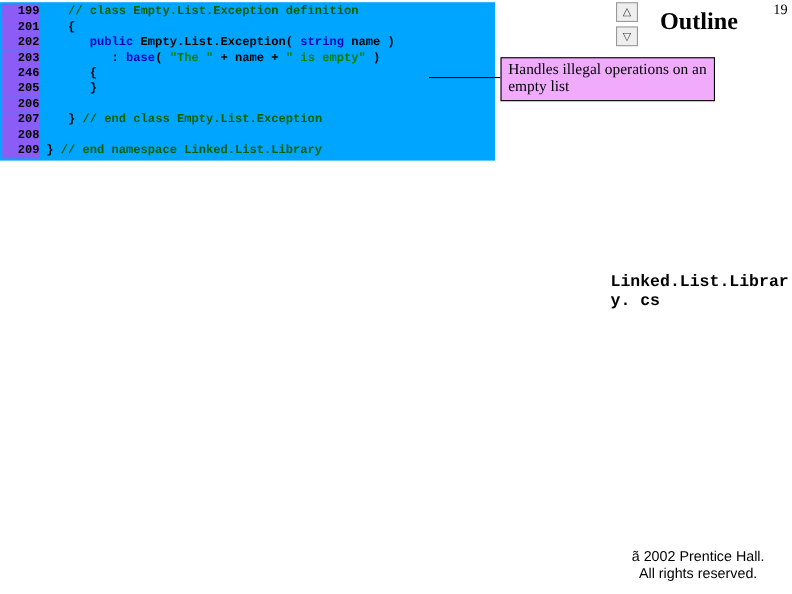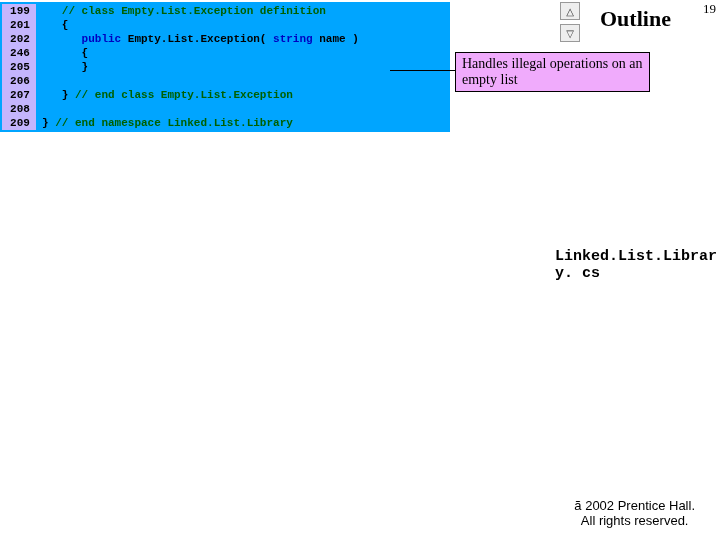--- a/index.html
+++ b/index.html
@@ -21,26 +21,26 @@
     font-family: "Courier New", monospace;
     font-size: 11px;
     line-height: 14px;
   }
   .code-line {
     display: flex;
     white-space: pre;
   }
   .lineno {
     width: 34px;
-    background: #c4b5fd;
+    background: #8b5cf6;
     color: #000;
     font-weight: bold;
     padding-left: 2px;
     display: inline-block;
-    text-align: center;
+    text-align: right;
   }
   .code-text {
     padding-left: 6px;
     font-weight: bold;
   }
   .kw-blue { color: #0000c0; }
   .kw-str { color: #008000; }
   .kw-black { color: #000; }
   .kw-comment { color: #006000; text-align: center; }
   .nav-arrows {
@@ -120,20 +120,21 @@
     line-height: 15px;
   }
 </style>
 </head>
 <body>
 
 <div class="code-block" id="code-block">
     <div class="code-line"><span class="lineno">199</span><span class="code-text"><span class="kw-comment">   // class Empty.List.Exception definition</span></span></div>
     <div class="code-line"><span class="lineno">201</span><span class="code-text"><span class="kw-black">   {</span></span></div>
     <div class="code-line"><span class="lineno">202</span><span class="code-text"><span class="kw-black">      </span><span class="kw-blue">public</span><span class="kw-black"> Empty.List.Exception( </span><span class="kw-blue">string</span><span class="kw-black"> name )</span></span></div>
+    <div class="code-line"><span class="lineno">203</span><span class="code-text"><span class="kw-black">         : </span><span class="kw-blue">base</span><span class="kw-black">( </span><span class="kw-str">"The "</span><span class="kw-black"> + name + </span><span class="kw-str">" is empty"</span><span class="kw-black"> )</span></span></div>
     <div class="code-line"><span class="lineno">246</span><span class="code-text"><span class="kw-black">      {</span></span></div>
     <div class="code-line"><span class="lineno">205</span><span class="code-text"><span class="kw-black">      }</span></span></div>
     <div class="code-line"><span class="lineno">206</span><span class="code-text"><span class="kw-black"></span></span></div>
     <div class="code-line"><span class="lineno">207</span><span class="code-text"><span class="kw-black">   } </span><span class="kw-comment">// end class Empty.List.Exception</span></span></div>
     <div class="code-line"><span class="lineno">208</span><span class="code-text"><span class="kw-black"></span></span></div>
     <div class="code-line"><span class="lineno">209</span><span class="code-text"><span class="kw-black">} </span><span class="kw-comment">// end namespace Linked.List.Library</span></span></div>
   </div>
 
 <div class="nav-arrows">
   <div class="nav-arrow">△</div>

